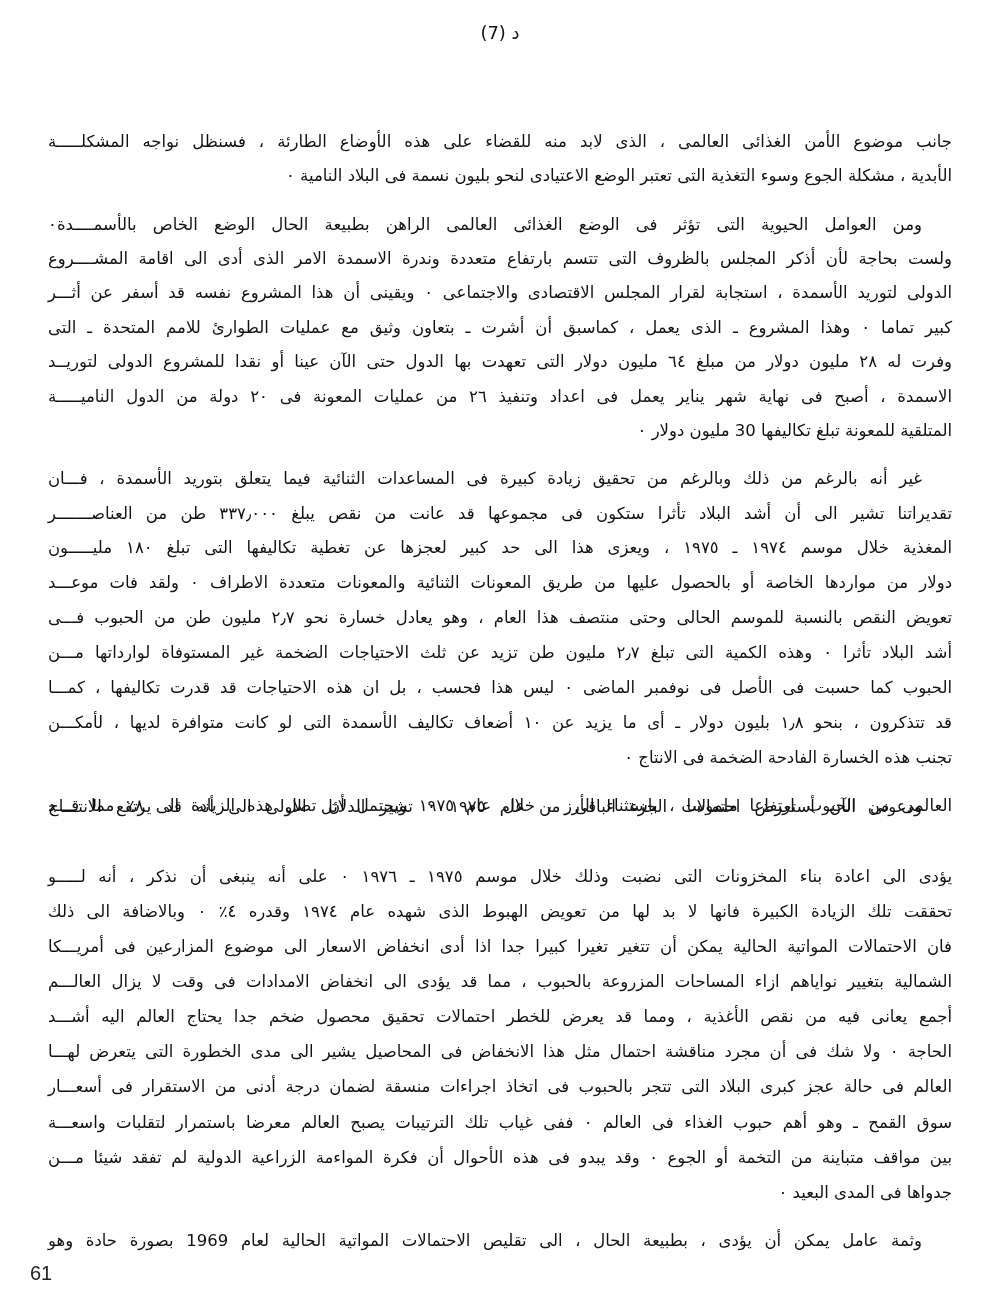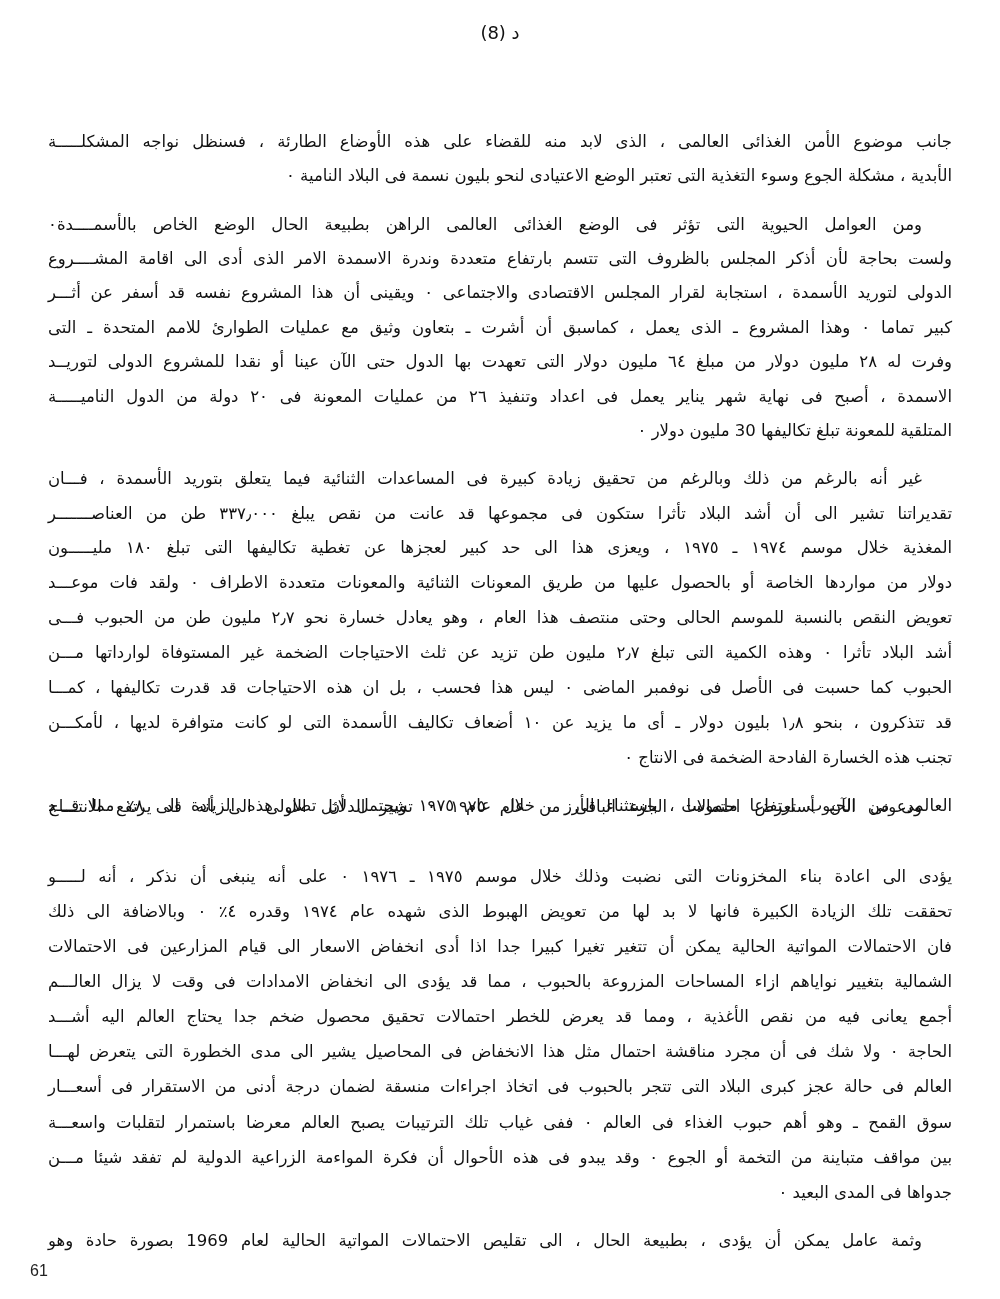--- a/index.html
+++ b/index.html
@@ -42,29 +42,29 @@
     .line.last {
       text-align-last: right;
     }
     .line.indent {
       right: 78px;
     }
     .page-number {
       position: absolute;
       left: 30px;
       top: 1262px;
-      font-size: 16px;
+      font-size: 20px;
       font-family: "Liberation Sans", sans-serif;
       color: #222;
     }
   </style>
 </head>
 <body>
 
-<div class="page-header">د (8)</div>
+<div class="page-header">د (7)</div>
 
 <div>
   <div class="line" style="top:112px">جانب موضوع الأمن الغذائى العالمى ، الذى لابد منه للقضاء على هذه الأوضاع الطارئة ، فسنظل نواجه المشكلـــــة</div>
   <div class="line last" style="top:146px">الأبدية ، مشكلة الجوع وسوء التغذية التى تعتبر الوضع الاعتيادى لنحو بليون نسمة فى البلاد النامية ٠</div>
 </div>
 
 <div>
   <div class="line indent" style="top:195px">ومن العوامل الحيوية التى تؤثر فى الوضع الغذائى العالمى الراهن بطبيعة الحال الوضع الخاص بالأسمــــدة٠</div>
   <div class="line" style="top:229px">ولست بحاجة لأن أذكر المجلس بالظروف التى تتسم بارتفاع متعددة وندرة الاسمدة الامر الذى أدى الى اقامة المشــــروع</div>
   <div class="line" style="top:263px">الدولى لتوريد الأسمدة ، استجابة لقرار المجلس الاقتصادى والاجتماعى ٠ ويقينى أن هذا المشروع نفسه قد أسفر عن أثـــر</div>
@@ -84,21 +84,21 @@
   <div class="line" style="top:658px">الحبوب كما حسبت فى الأصل فى نوفمبر الماضى ٠ ليس هذا فحسب ، بل ان هذه الاحتياجات قد قدرت تكاليفها ، كمـــا</div>
   <div class="line" style="top:693px">قد تتذكرون ، بنحو ١٫٨ بليون دولار ـ أى ما يزيد عن ١٠ أضعاف تكاليف الأسمدة التى لو كانت متوافرة لديها ، لأمكـــن</div>
   <div class="line last" style="top:728px">تجنب هذه الخسارة الفادحة الضخمة فى الانتاج ٠</div>
 </div>
 
 <div>
   <div class="line indent" style="top:777px">ودعونى الآن أستعرض احتمالات الجزء الباقى من عام ١٩٧٥ ٠ تشير الدلائل الاولى الى أنه قد يرتفع الانتـــاج</div>
   <div class="line" style="top:776px">العالمى من الحبوب ارتفاعا ملموسا ، باستثناء الأرز ، خلال عام ١٩٧٥ ويحتمل أن تصل هذه الزيادة الى ٨٪ مما قـــد</div>
   <div class="line" style="top:847px">يؤدى الى اعادة بناء المخزونات التى نضبت وذلك خلال موسم ١٩٧٥ ـ ١٩٧٦ ٠ على أنه ينبغى أن نذكر ، أنه لـــــو</div>
   <div class="line" style="top:882px">تحققت تلك الزيادة الكبيرة فانها لا بد لها من تعويض الهبوط الذى شهده عام ١٩٧٤ وقدره ٤٪ ٠ وبالاضافة الى ذلك</div>
-  <div class="line" style="top:917px">فان الاحتمالات المواتية الحالية يمكن أن تتغير تغيرا كبيرا جدا اذا أدى انخفاض الاسعار الى قيام المزارعين فى الاحتمالات</div>
+  <div class="line" style="top:917px">فان الاحتمالات المواتية الحالية يمكن أن تتغير تغيرا كبيرا جدا اذا أدى انخفاض الاسعار الى موضوع المزارعين فى أمريـــكا</div>
   <div class="line" style="top:952px">الشمالية بتغيير نواياهم ازاء المساحات المزروعة بالحبوب ، مما قد يؤدى الى انخفاض الامدادات فى وقت لا يزال العالـــم</div>
   <div class="line" style="top:987px">أجمع يعانى فيه من نقص الأغذية ، ومما قد يعرض للخطر احتمالات تحقيق محصول ضخم جدا يحتاج العالم اليه أشـــد</div>
   <div class="line" style="top:1022px">الحاجة ٠ ولا شك فى أن مجرد مناقشة احتمال مثل هذا الانخفاض فى المحاصيل يشير الى مدى الخطورة التى يتعرض لهـــا</div>
   <div class="line" style="top:1057px">العالم فى حالة عجز كبرى البلاد التى تتجر بالحبوب فى اتخاذ اجراءات منسقة لضمان درجة أدنى من الاستقرار فى أسعـــار</div>
   <div class="line" style="top:1093px">سوق القمح ـ وهو أهم حبوب الغذاء فى العالم ٠ ففى غياب تلك الترتيبات يصبح العالم معرضا باستمرار لتقلبات واسعـــة</div>
   <div class="line" style="top:1128px">بين مواقف متباينة من التخمة أو الجوع ٠ وقد يبدو فى هذه الأحوال أن فكرة المواءمة الزراعية الدولية لم تفقد شيئا مـــن</div>
   <div class="line last" style="top:1163px">جدواها فى المدى البعيد ٠</div>
 </div>
 
 <div>

